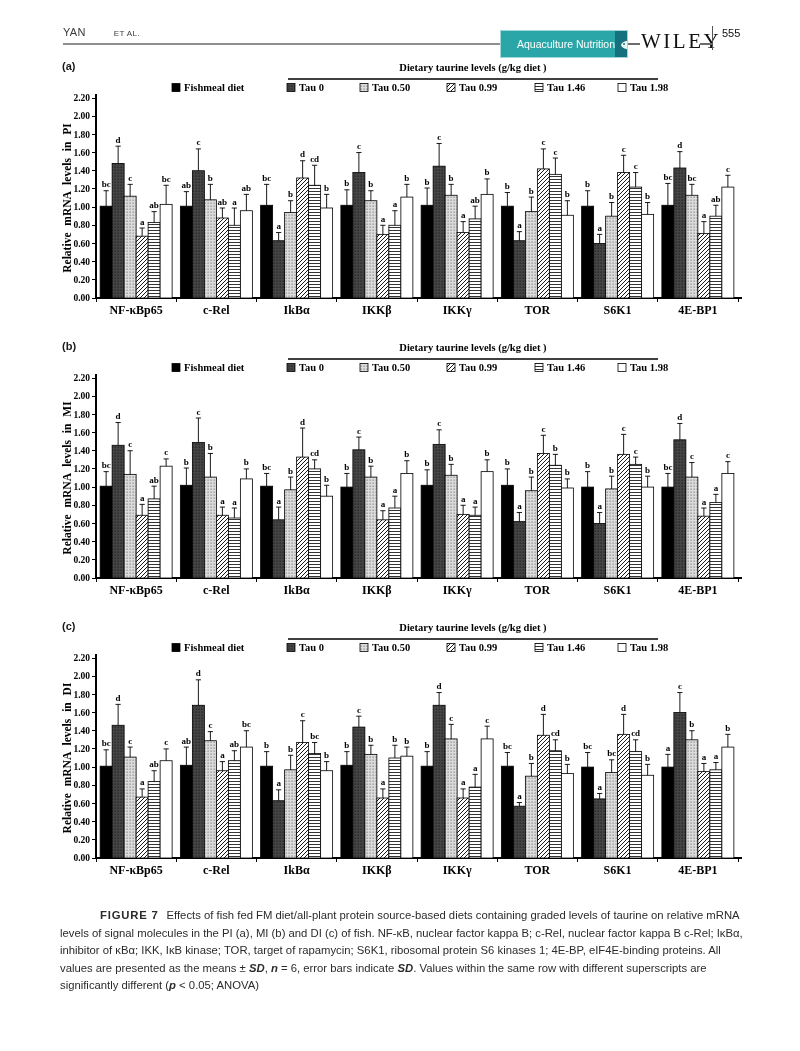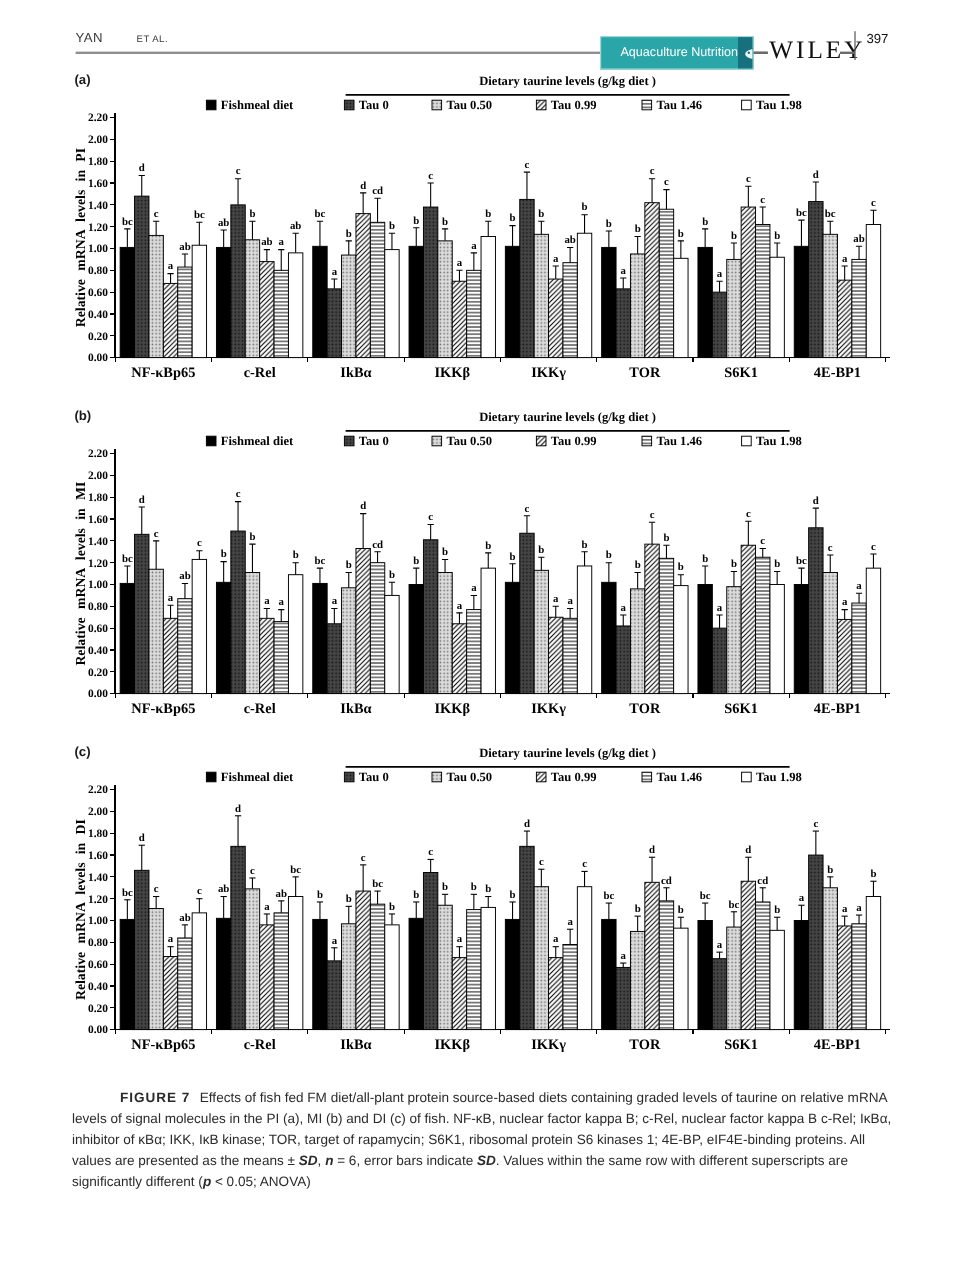--- a/index.html
+++ b/index.html
@@ -46,21 +46,21 @@
         <circle cx="7" cy="8" r="1" fill="#16707e"></circle>
         <path d="M10 5 Q14 2 18 5" stroke="#a33" stroke-width="1.5" fill="none"></path>
         <circle cx="30" cy="15" r="3" fill="#7a5a42"></circle>
       </svg>
     </span>
   </div>
   <div class="wiley-dash"></div>
   <div class="wiley">WILEY</div>
   <div class="wiley-dash2"></div>
   <div class="vrule"></div>
-  <div class="pageno">397</div>
+  <div class="pageno">555</div>
 
   <svg class="chart" style="top:58px" width="740" height="266">
       <defs>
         <pattern id="pat-dark-a" width="3" height="3" patternUnits="userSpaceOnUse">
           <rect width="3" height="3" fill="#454545"></rect>
           <circle cx="1.1" cy="1.1" r="0.7" fill="#141414"></circle>
         </pattern>
         <pattern id="pat-light-a" width="3" height="3" patternUnits="userSpaceOnUse">
           <rect width="3" height="3" fill="#dcdcdc"></rect>
           <circle cx="1.1" cy="1.1" r="0.7" fill="#6f6f6f"></circle>

